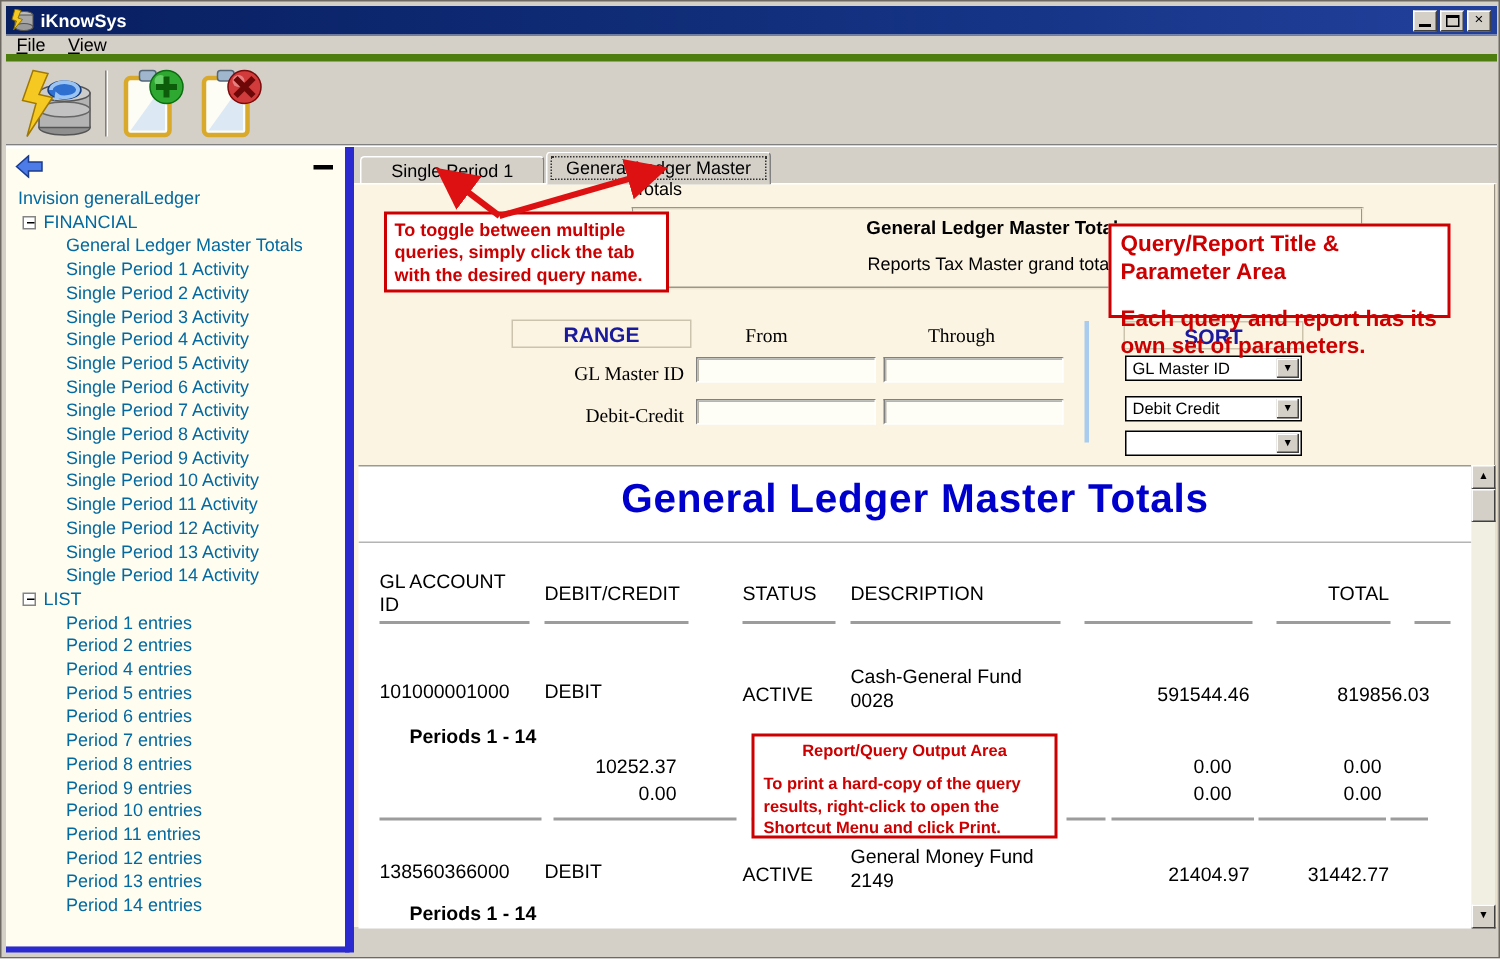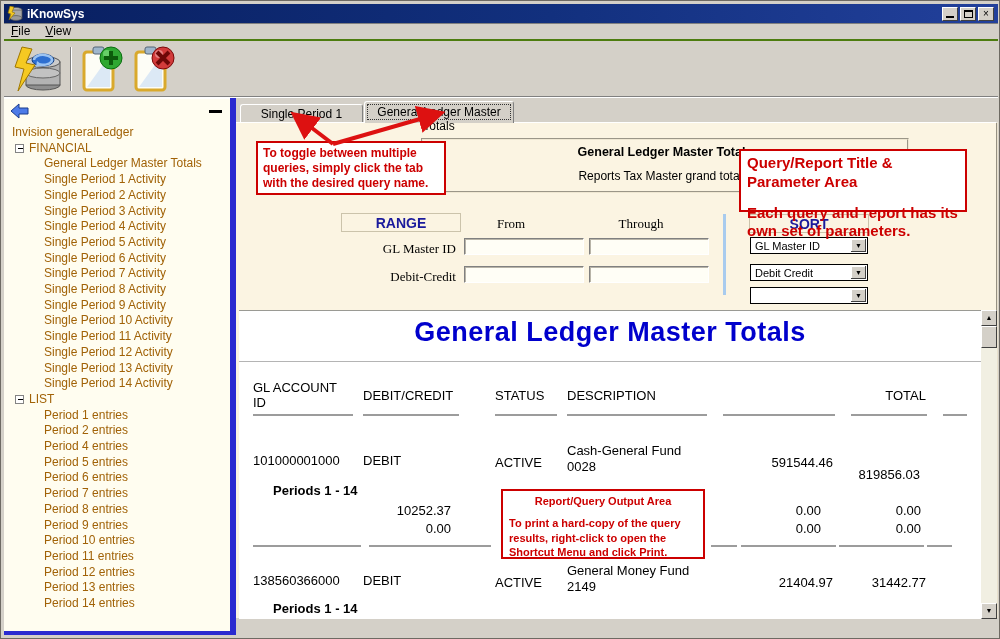--- a/index.html
+++ b/index.html
@@ -14,32 +14,32 @@
   .titlebar .app-title{font-weight:bold;font-size:12px;margin-left:4px;}
   .tb-icon{width:16px;height:15px;margin-left:3px;}
   .winbtns{position:absolute;right:4px;top:3px;display:flex;}
   .wbtn{width:16px;height:14px;background:#D4D0C8;border:1px solid;border-color:#fff #404040 #404040 #fff;
         margin-left:2px;position:relative;font-size:10px;line-height:11px;text-align:center;color:#000;}
   .wbtn .minbar{position:absolute;left:3px;bottom:2px;width:8px;height:2px;background:#000;}
   .wbtn .maxbox{position:absolute;left:3px;top:2px;width:9px;height:8px;border:1px solid #000;border-top-width:2px;}
 
   
   .menubar{left:3px;top:22px;width:994px;height:18px;font-size:12px;display:flex;align-items:center;
-           border-bottom:2px solid #4d7c0f;box-shadow:0 1px 0 #808080 inset;}
+           border-bottom:5px solid #4d7c0f;box-shadow:0 1px 0 #808080 inset;}
   .menuitem{padding:1px 8px 1px 7px;color:#000;}
   .toolbar{left:3px;top:40px;width:994px;height:57px;border-bottom:1px solid #fff;box-shadow:0 -1px 0 #808080 inset;}
   .tool{position:absolute;top:4px;}
   .tsep{position:absolute;left:66px;top:6px;width:2px;height:44px;border-left:1px solid #808080;border-right:1px solid #fff;}
 
   
   .sidebar{left:3px;top:97px;width:226px;height:533px;background:#FFFDF0;border-top:1px solid #fff;overflow:hidden;}
   .sb-head{position:relative;height:24px;}
   .backicon{position:absolute;left:6px;top:4px;}
   .collapsebtn{position:absolute;right:8px;top:11px;width:13px;height:3px;background:#000;}
-  .tree{font-size:12px;color:#a16207;line-height:15.7px;padding:2px 0 0 0;}
+  .tree{font-size:12px;color:#0369a1;line-height:15.7px;padding:2px 0 0 0;}
   .t-root{padding-left:8px;}
   .t-group{padding-left:11px;display:flex;align-items:center;}
   .tbox{display:inline-block;width:9px;height:9px;border:1px solid #848484;background:#fff;position:relative;margin-right:5px;flex:none;}
   .tbox::after{content:"";position:absolute;left:2px;top:3px;width:5px;height:1px;background:#000;}
   .t-items div{padding-left:40px;white-space:nowrap;cursor:default;}
 
   
   .vsplit{left:229px;top:97px;width:6px;height:537px;background:#2A2AD0;}
   .sb-blueline{left:3px;top:630px;width:229px;height:4px;background:#2A2AD0;}
 
@@ -282,21 +282,21 @@
         <div class="rule" style="left:484px;top:103px;width:112px;"></div>
         <div class="rule" style="left:612px;top:103px;width:76px;"></div>
         <div class="rule" style="left:704px;top:103px;width:24px;"></div>
       </div>
 
       <div class="rcell" style="left:14px;top:142px;">101000001000</div>
       <div class="rcell" style="left:124px;top:142px;">DEBIT</div>
       <div class="rcell" style="left:256px;top:144px;">ACTIVE</div>
       <div class="rcell" style="left:328px;top:132px;width:145px;line-height:1.25;">Cash-General Fund 0028</div>
       <div class="rcell num" style="left:454px;top:144px;">591544.46</div>
-      <div class="rcell num" style="left:541px;top:144px;margin-top:12px;">819856.03</div>
+      <div class="rcell num" style="left:574px;top:144px;">819856.03</div>
 
       <div class="plabel" style="top:172px;">Periods 1 - 14</div>
       <div class="prow" style="top:192px;">
           <span>10252.37</span>
           <span>77390.65 1</span>
           <span>0.00</span>
           <span>0.00</span>
           <span>0.00</span>
           <span>0.00</span>
         </div>

